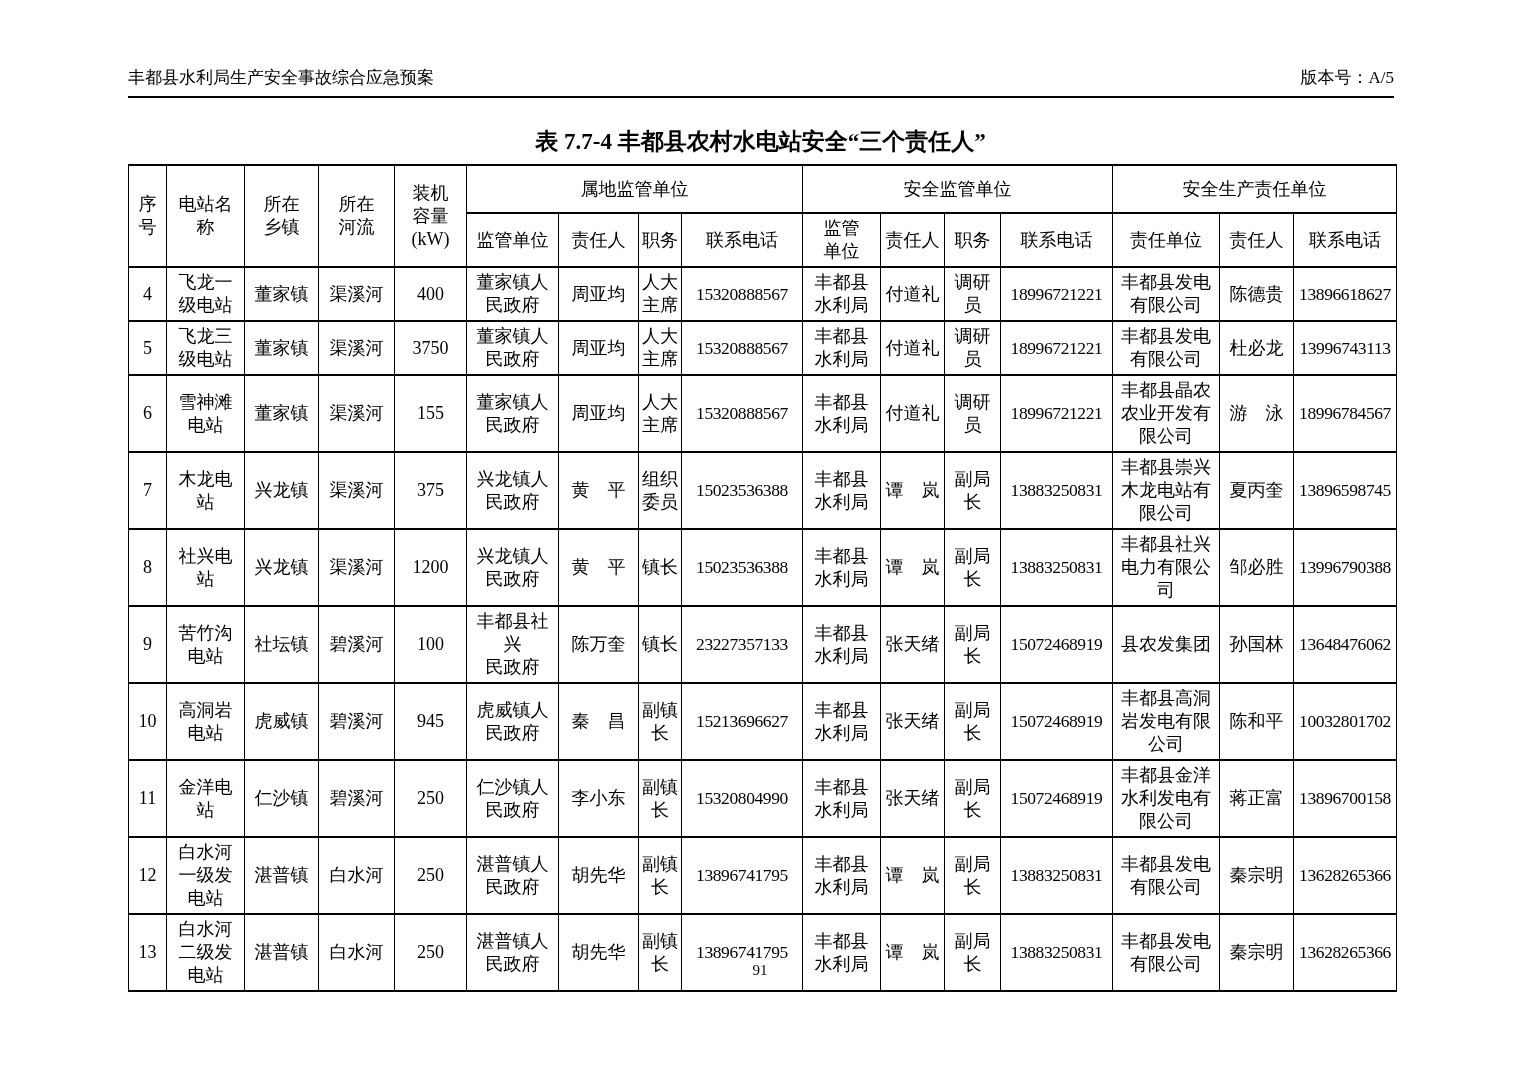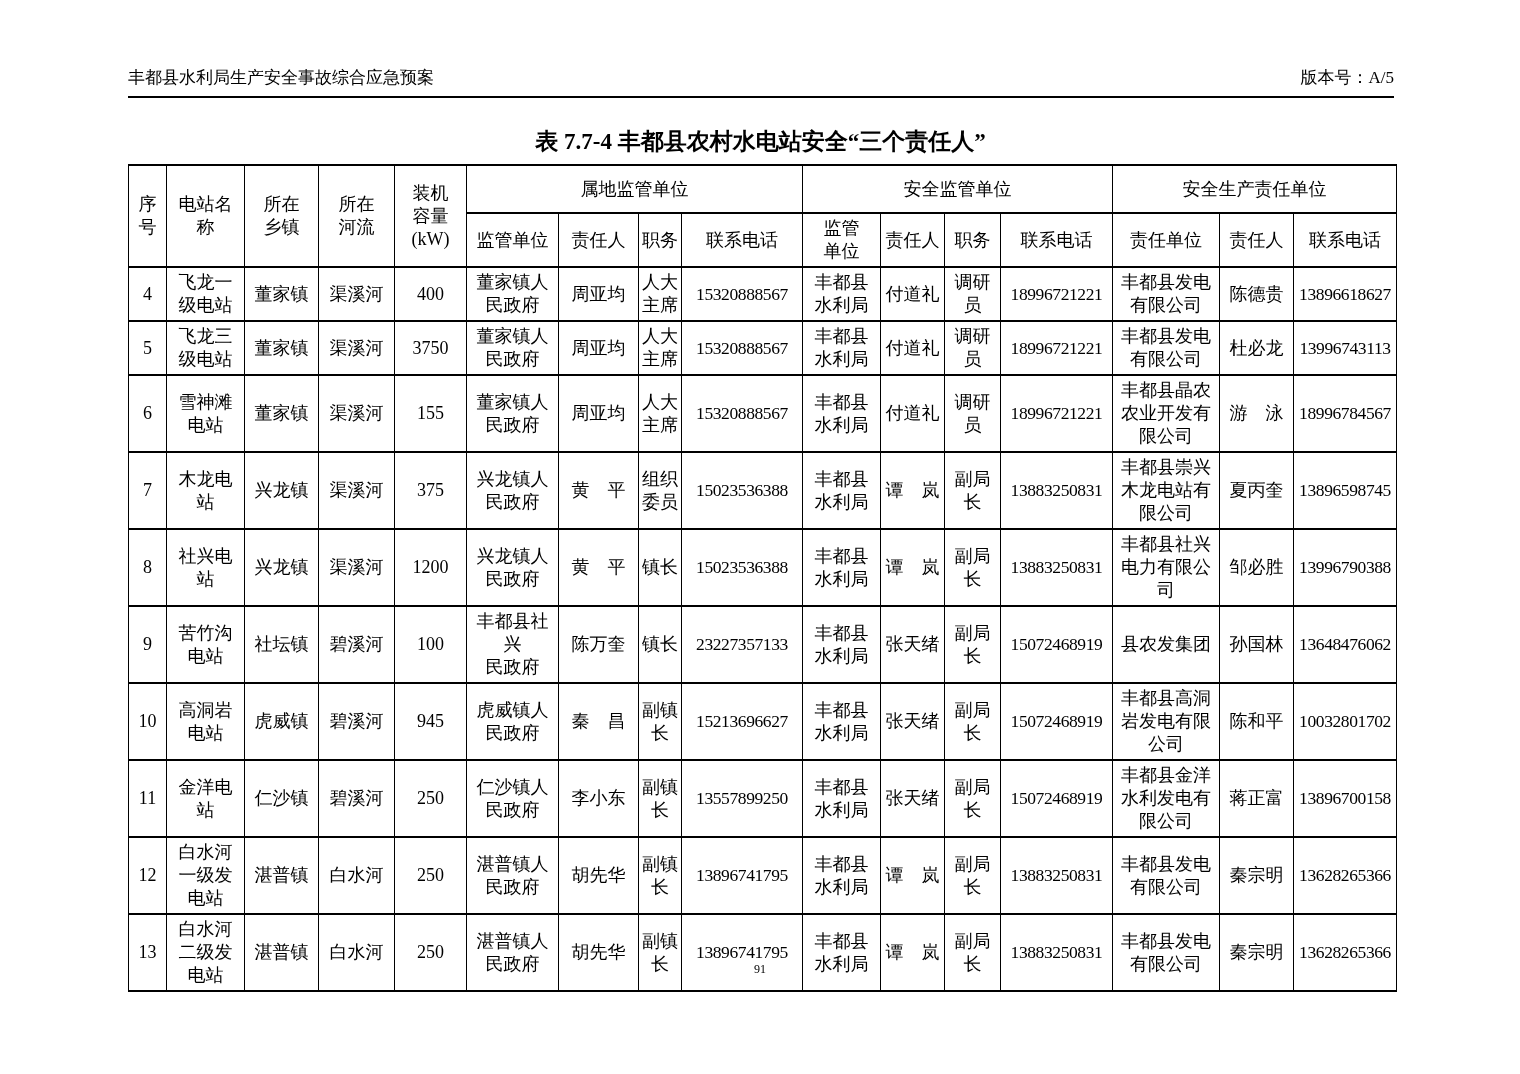--- a/index.html
+++ b/index.html
@@ -30,21 +30,21 @@
     font-weight:normal;
     white-space:pre-line;
     line-height:23px;
     overflow:hidden;
   }
   thead th.grp{height:40px;}
   thead tr.sub th{height:44px;}
   td.phone{font-size:17.5px;letter-spacing:-0.4px;white-space:nowrap;}
   .page-number{
     position:absolute;left:0;right:0;top:962px;
-    text-align:center;font-size:12px;
+    text-align:center;font-size:15px;
   }
 </style>
 </head>
 <body>
 
 <div class="doc-header">
   <span>丰都县水利局生产安全事故综合应急预案</span>
   <span>版本号：A/5</span>
 </div>
 
@@ -277,21 +277,21 @@
           <td>金洋电
 站</td>
           <td>仁沙镇</td>
           <td>碧溪河</td>
           <td>250</td>
           <td>仁沙镇人
 民政府</td>
           <td>李小东</td>
           <td>副镇
 长</td>
-          <td class="phone">13557899250</td>
+          <td class="phone">15320804990</td>
           <td>丰都县
 水利局</td>
           <td>张天绪</td>
           <td>副局
 长</td>
           <td class="phone">15072468919</td>
           <td>丰都县金洋
 水利发电有
 限公司</td>
           <td>蒋正富</td>

